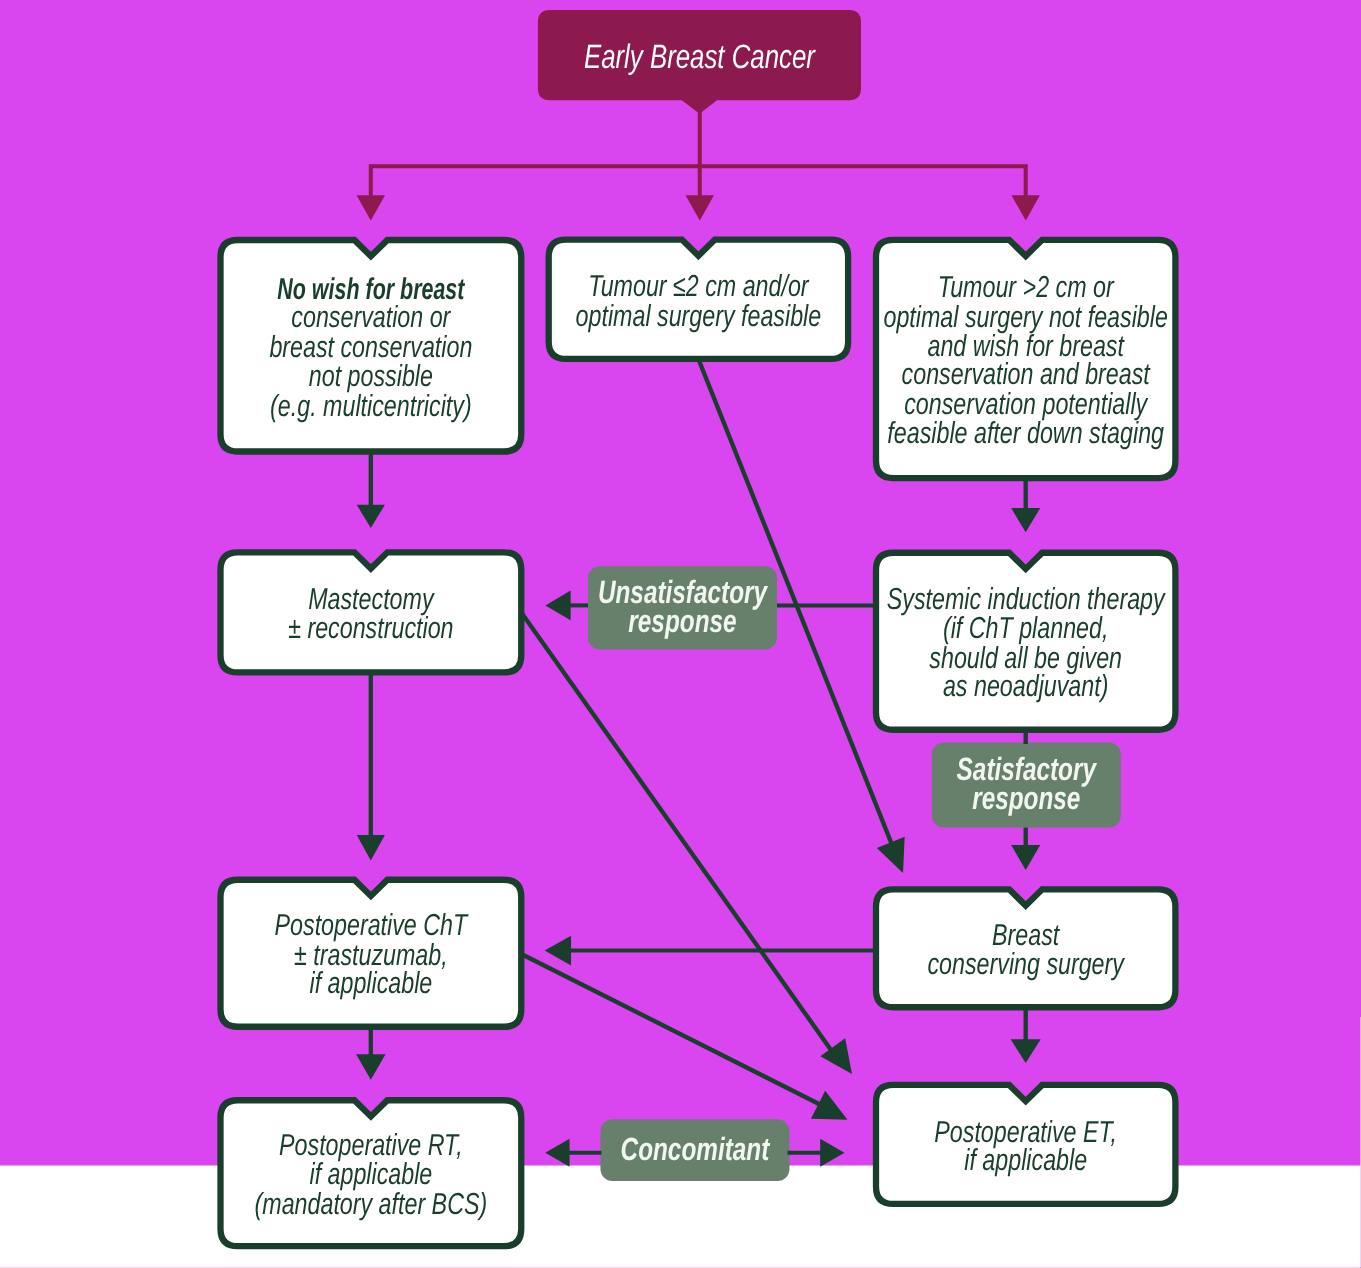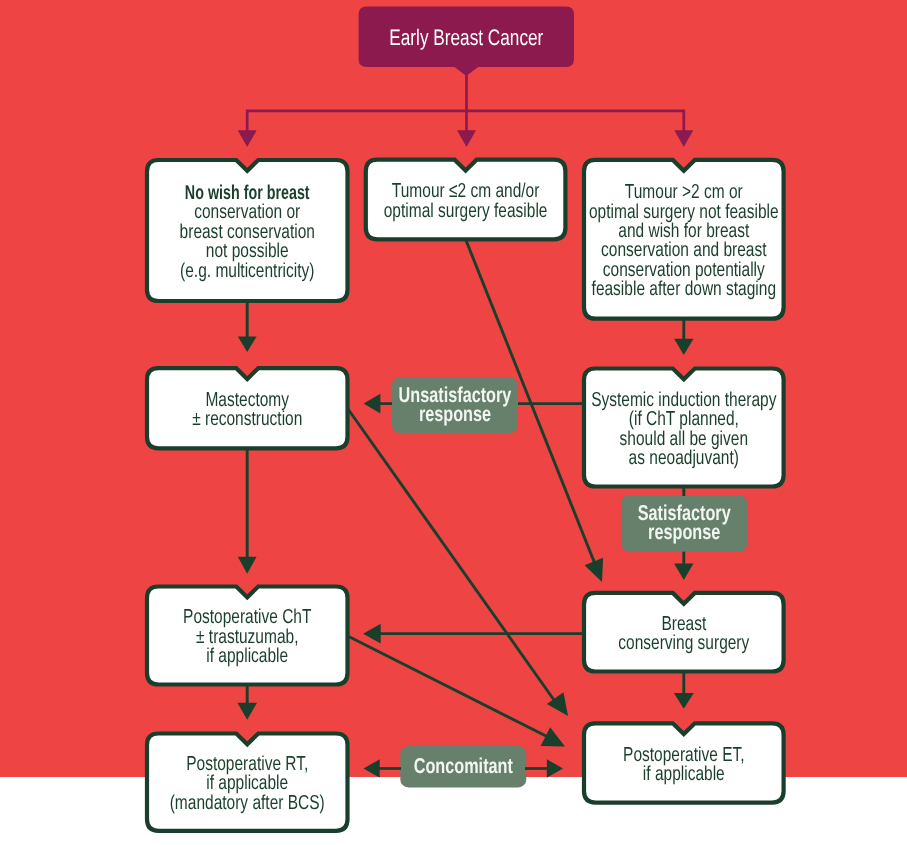--- a/index.html
+++ b/index.html
@@ -1,21 +1,21 @@
 <!DOCTYPE html>
 <html><head>
 <meta charset="utf-8">
 <title>Early Breast Cancer Treatment Flowchart</title>
 <style>
   html,body{margin:0;padding:0;background:#ffffff;}
   body{width:907px;height:845px;overflow:hidden;
        font-family:"Liberation Sans",sans-serif;
        -webkit-font-smoothing:antialiased;
        text-rendering:geometricPrecision;}
-  #stage{position:relative;width:907px;height:777px;background:#ef4444;}
+  #stage{position:relative;width:907px;height:777px;background:#d946ef;font-style:italic;}
   #chart{position:absolute;left:0;top:0;}
   .lbl{position:absolute;left:0;width:907px;text-align:center;
        white-space:nowrap;color:#1a3e2c;line-height:normal;
        -webkit-font-smoothing:antialiased;
        font-family:"Liberation Sans",sans-serif;
        transform-origin:center top;}
   .box-line-bold{font-weight:700;}
   .badge-line{font-weight:700;}
 </style>
 </head>

